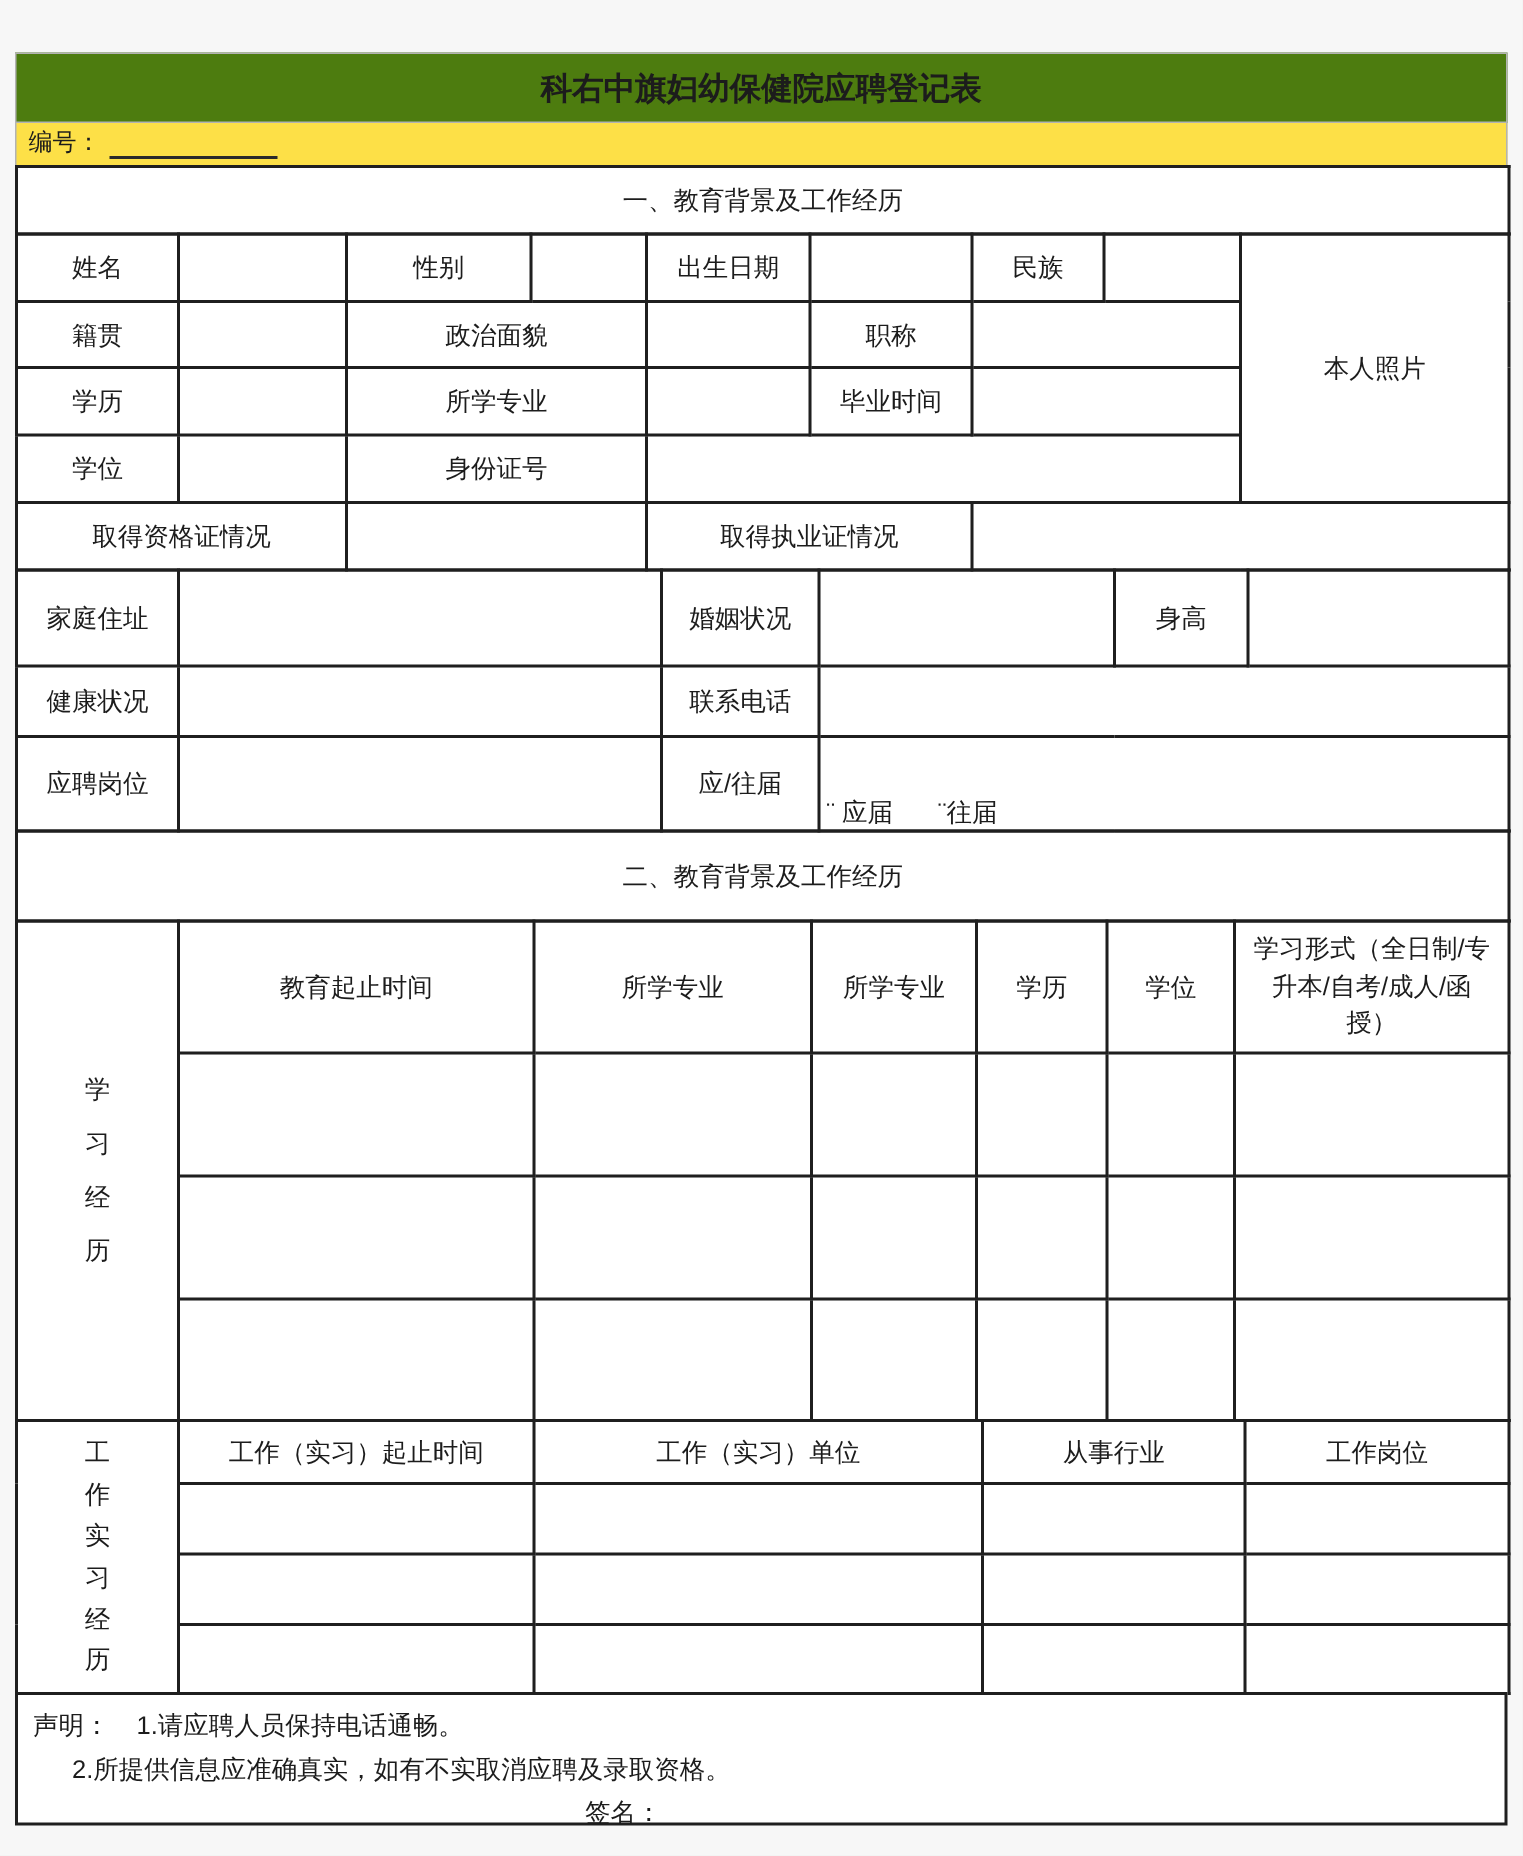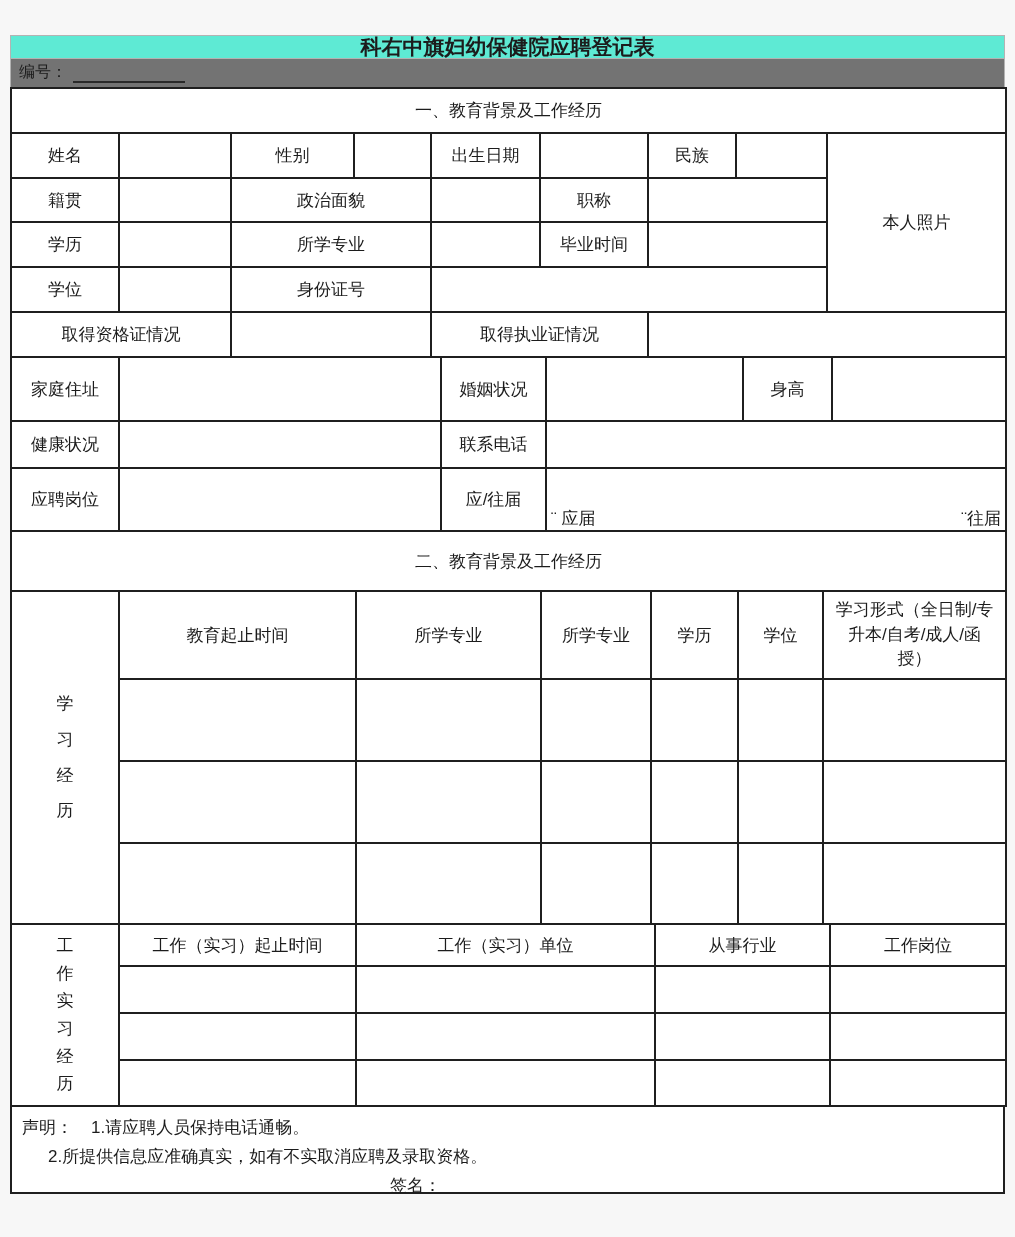--- a/index.html
+++ b/index.html
@@ -11,30 +11,30 @@
   .page {
     position:relative;
     width:1015px; height:1237px;
     background:#f7f7f7;
     padding:35px 10px 0 10px;
     color:#1c1c1c;
     overflow:hidden;
   }
   
   .title-bar {
-    width:995px; height:24px;
+    width:995px; height:47px;
     border:1px solid #b3b3b3;
-    background:#5eead4;
+    background:#4d7c0f;
     display:flex; align-items:center; justify-content:center;
     font-size:21px; font-weight:bold;
   }
   .serial-row {
     width:995px; height:30px;
     border:1px solid #b3b3b3; border-top:none;
-    background:#737373;
+    background:#fde047;
     display:flex; align-items:flex-end;
     padding:0 0 5px 8px;
     font-size:16px;
   }
   .serial-line {
     display:inline-block;
     width:112px; height:16px;
     border-bottom:2px solid #2a2a2a;
     margin-left:6px;
   }
@@ -57,21 +57,21 @@
   td.sec-hdr { height:45px; font-size:18px; }
   td.sec-hdr2 { height:60px; font-size:18px; }
   .vtext {
     display:inline-block;
     width:1.15em;
     word-break:break-all;
     text-align:center;
   }
   .vt-study { line-height:2.1; }
   .vt-work  { line-height:1.62; }
-  .grad-opts { display:flex; justify-content:space-between; gap:30px;margin-top:38px; }
+  .grad-opts { display:flex; justify-content:flex-start; gap:30px;margin-top:38px; }
   .lh-wrap { line-height:1.45; padding:4px 6px; }
   
   .decl {
     width:995px; height:89px;
     border:2px solid #1f1f1f;
     margin-top:-2px;
     background:#ffffff;
     padding:6px 10px 0 10px;
     font-size:17px;
     line-height:29px;

